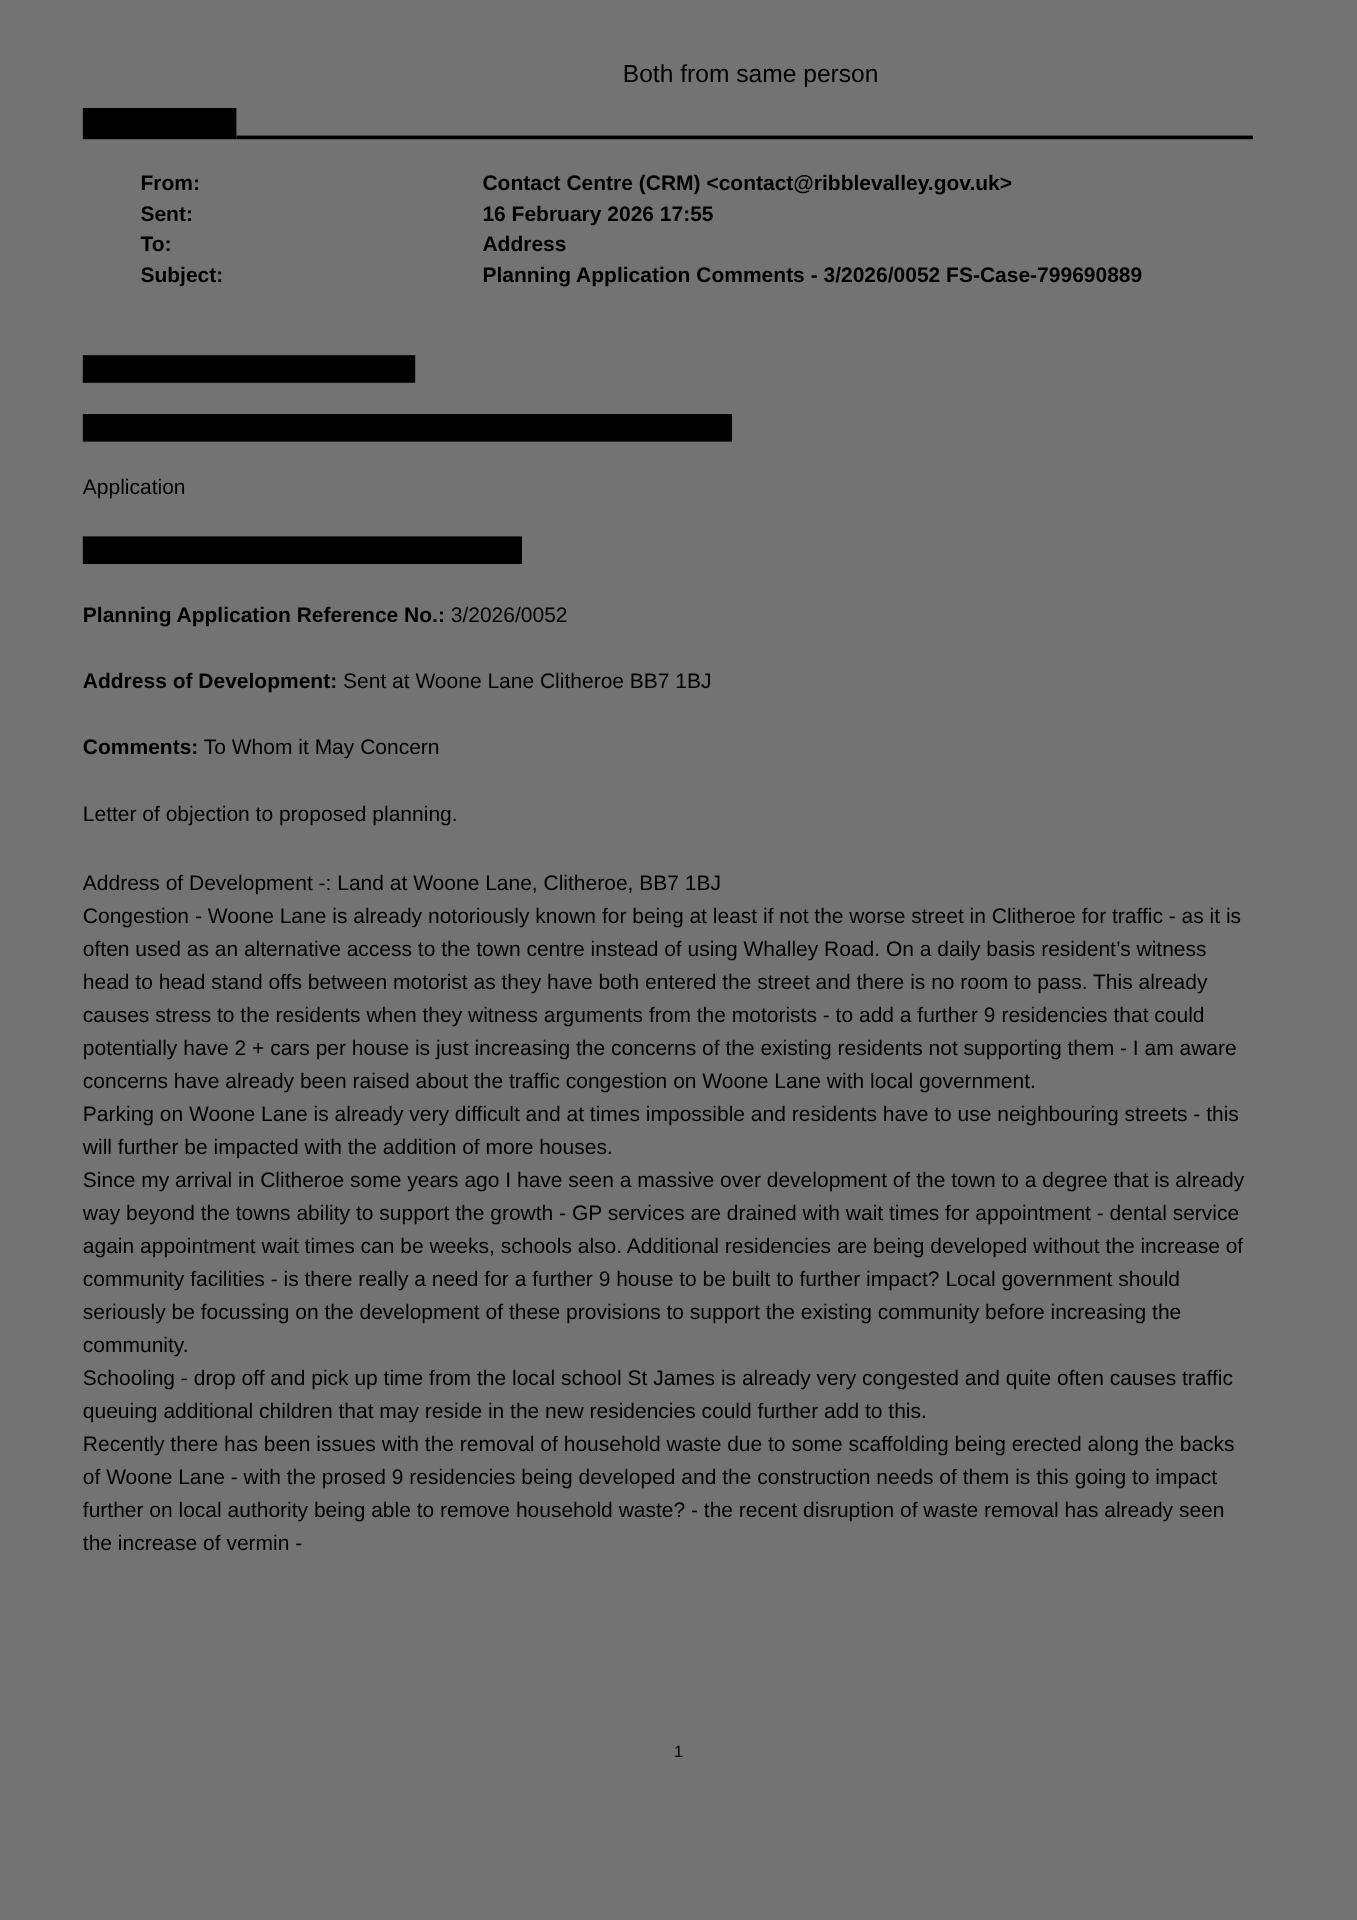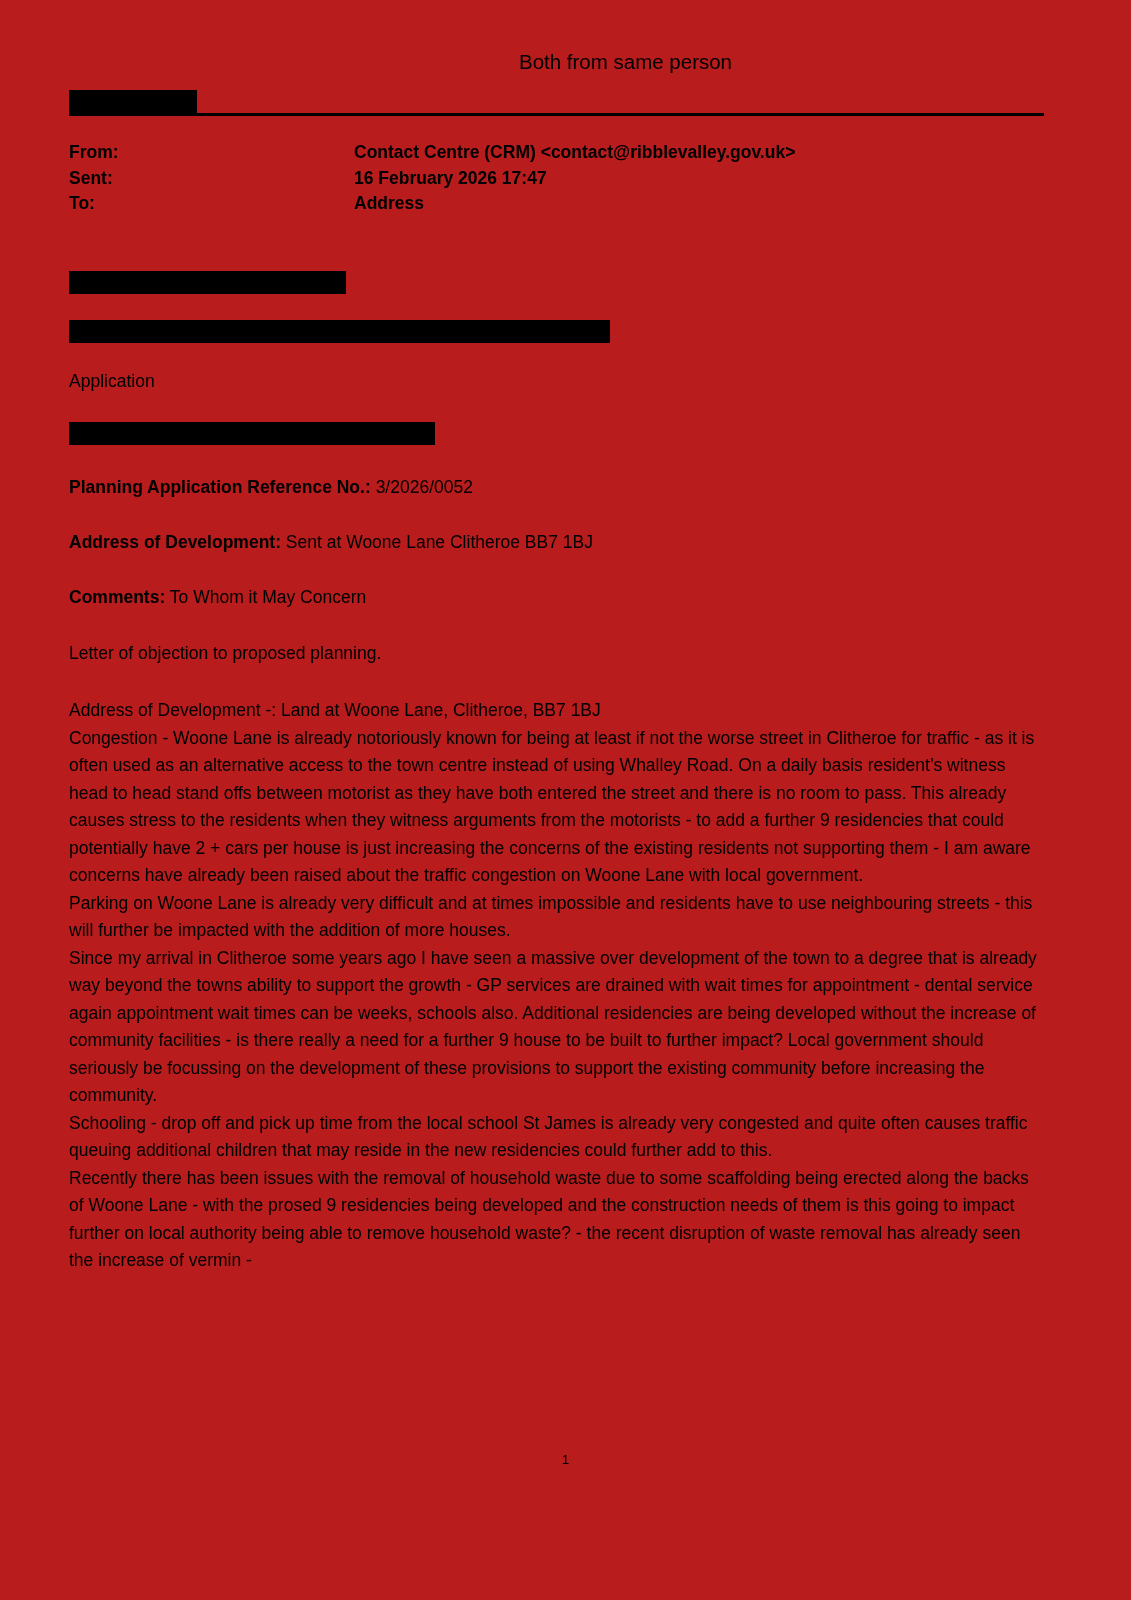--- a/index.html
+++ b/index.html
@@ -8,21 +8,21 @@
     background: #ffffff;
   }
   body {
     font-family: "Liberation Sans", sans-serif;
     color: #000000;
   }
   .page {
     position: relative;
     width: 1131px;
     height: 1600px;
-    background: #b91c1c;
+    background: #737373;
     overflow: hidden;
     box-sizing: border-box;
   }
   .annotation {
     position: absolute;
     top: 50px;
     left: 0;
     width: 100%;
     text-align: center;
     font-size: 20.5px;
@@ -61,20 +61,21 @@
     background: #000;
   }
   
   .fields {
     margin-bottom: 8px;
   }
   .field-row {
     display: flex;
     line-height: 25.5px;
     font-size: 17.5px;
+    margin-left: 48px;
   }
   .field-label {
     width: 285px;
     font-weight: bold;
     flex: 0 0 285px;
   }
   .field-value {
     flex: 1 1 auto;
     font-weight: bold;
   }
@@ -133,25 +134,29 @@
       <div class="rule-line"></div>
     </div>
 
     <div class="fields">
       <div class="field-row">
         <div class="field-label">From:</div>
         <div class="field-value">Contact Centre (CRM) &lt;contact@ribblevalley.gov.uk&gt;</div>
       </div>
       <div class="field-row">
         <div class="field-label">Sent:</div>
-        <div class="field-value">16 February 2026 17:47</div>
+        <div class="field-value">16 February 2026 17:55</div>
       </div>
       <div class="field-row">
         <div class="field-label">To:</div>
         <div class="field-value">Address</div>
+      </div>
+      <div class="field-row">
+        <div class="field-label">Subject:</div>
+        <div class="field-value">Planning Application Comments - 3/2026/0052 FS-Case-799690889</div>
       </div>
     </div>
 
     <div class="redaction redact-1"></div>
     <div class="redaction redact-2"></div>
 
     <div class="plain-line">Application</div>
 
     <div class="redaction redact-3"></div>
 

